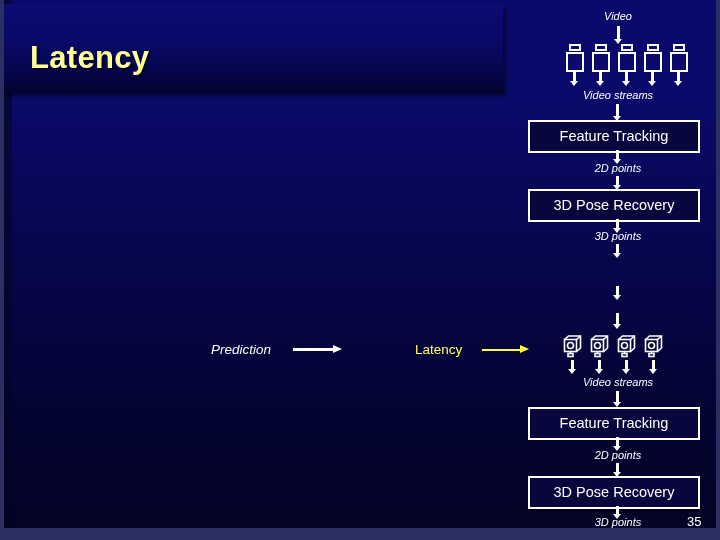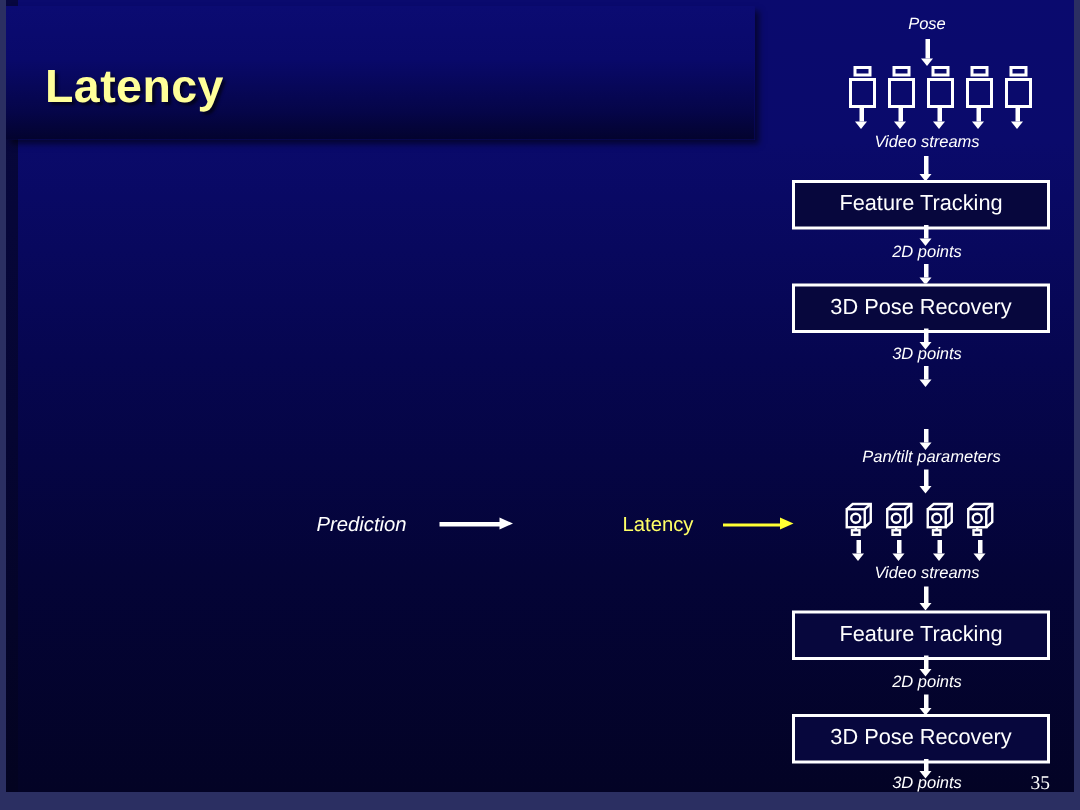--- a/index.html
+++ b/index.html
@@ -51,35 +51,35 @@
   .led{position:absolute;width:22px;height:28px;}
   .led .body{position:absolute;left:2px;top:8px;width:18px;height:20px;
              border:2px solid #ffffff;box-sizing:border-box;background:transparent;}
   .led .cap{position:absolute;left:5px;top:0px;width:12px;height:7px;
             border:2px solid #ffffff;box-sizing:border-box;background:transparent;}
 
   
   .cam3d{position:absolute;width:24px;height:24px;}
   .cam3d svg{display:block;}
 
-  #pagenum{position:absolute;color:#ffffff;font-size:13px;font-family:Liberation Serif, serif;}
+  #pagenum{position:absolute;color:#ffffff;font-size:13px;}
 </style>
 </head>
 <body>
 
 <div id="slide">
   <div id="canvas">
 
     <div id="leftbar"></div>
 
     <div id="titleband">
       <div id="title">Latency</div>
     </div>
 
-    <div class="lbl" style="left:560px;top:10px;width:108px;font-style:italic;">Pose</div>
+    <div class="lbl" style="left:560px;top:10px;width:108px;font-style:italic;">Video</div>
 
     <div class="varrow" style="left:610px;top:26px;height:18px;">
       <div class="shaft" style="height:13px;"></div>
       <div class="head" style="top:13px;"></div>
     </div>
 
     <div class="led" style="left:560px;top:44px;">
       <div class="cap"></div>
       <div class="body"></div>
     </div>
@@ -155,21 +155,20 @@
       <div class="shaft" style="height:9px;"></div>
         <div class="head" style="top:9px;"></div>
       </div>
 
 
     <div class="varrow" style="left:609px;top:286px;height:14px;">
       <div class="shaft" style="height:9px;"></div>
         <div class="head" style="top:9px;"></div>
       </div>
 
-    <div class="lbl" style="left:524px;top:299px;width:186px;">Pan/tilt parameters</div>
 
     <div class="varrow" style="left:609px;top:313px;height:16px;">
       <div class="shaft" style="height:11px;"></div>
         <div class="head" style="top:11px;"></div>
       </div>
 
     <div class="rowlabel" style="left:207px;top:342px;color:#ffffff;font-style:italic;">Prediction</div>
 
     <div class="harrow" style="left:289px;top:345px;width:48px;">
       <div class="shaft" style="width:41px;background:#ffffff;"></div>

